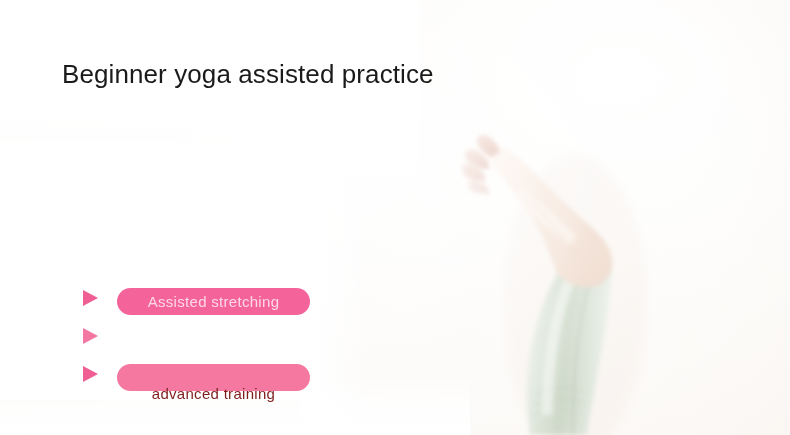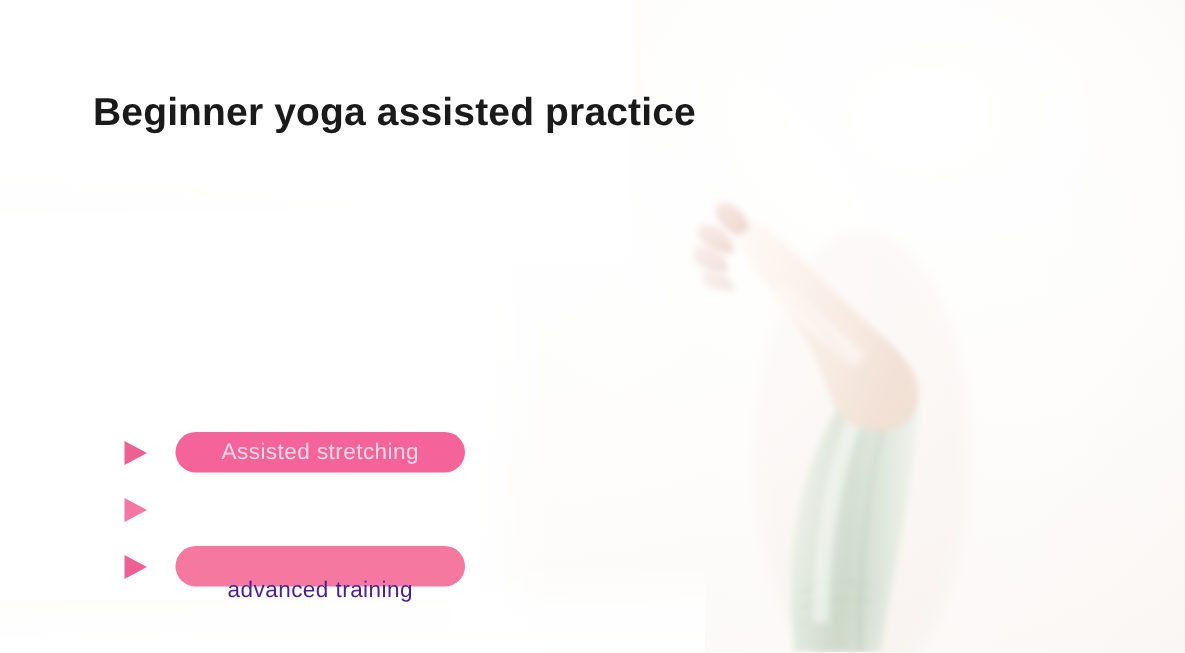--- a/index.html
+++ b/index.html
@@ -84,37 +84,37 @@
     height: 60px;
     background: linear-gradient(0deg, #ffffff 0%, rgba(255,255,255,0.8) 50%, rgba(255,255,255,0) 100%);
   }
 
   
   .title {
     position: absolute;
     left: 62px;
     top: 58px;
     font-size: 26px;
-    font-weight: 700;
+    font-weight: 400;
     color: #1a1a1a;
     letter-spacing: 0.1px;
     white-space: nowrap;
     line-height: 1.25;
   }
 
   
   .feature-list {
     position: absolute;
     left: 80px;
     top: 288px;
     width: 260px;
   }
   .feature-row {
     display: flex;
-    align-items: center;
+    align-items: flex-start;
     height: 27px;
     margin-bottom: 11px;
   }
   .feature-row:last-child { margin-bottom: 0; }
 
   .arrow-icon {
     flex: 0 0 auto;
     width: 20px;
     height: 20px;
     margin-right: 17px;
@@ -236,19 +236,19 @@
       </span>
     </div>
 
     <div class="feature-row">
       <span class="arrow-icon">
         <svg viewBox="0 0 20 20" xmlns="http://www.w3.org/2000/svg">
           <polygon points="3,2 18,10 3,18" fill="#ef5f94"></polygon>
         </svg>
       </span>
       <span class="pill" style="background:#f4789f;">
-        <span class="pill-label" style="color:#4c1d95;margin-top:32px;">advanced training</span>
+        <span class="pill-label" style="color:#7f1d1d;margin-top:32px;">advanced training</span>
       </span>
     </div>
 
   </div>
 
 </div>
 
 </body></html>

